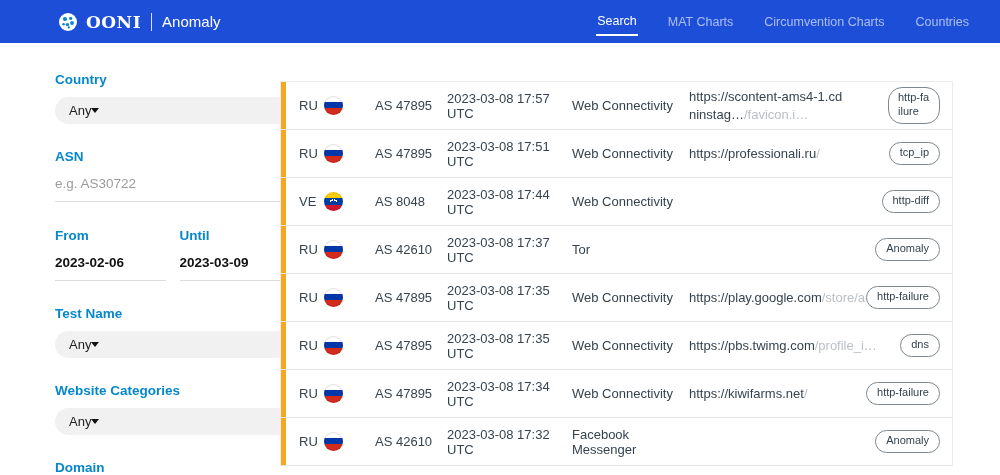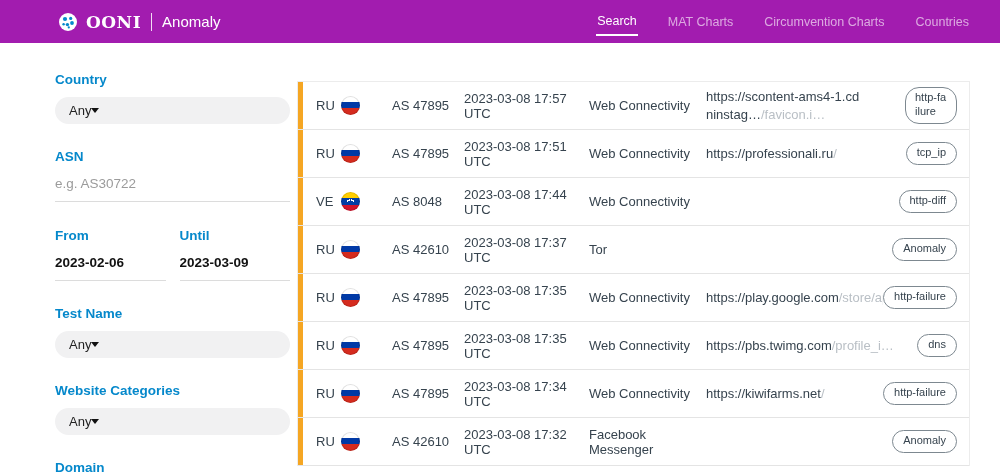--- a/index.html
+++ b/index.html
@@ -1,20 +1,20 @@
 <!DOCTYPE html>
 <html><head>
 <meta charset="utf-8">
 <style>
   * { margin:0; padding:0; box-sizing:border-box; }
   html,body { width:1000px; height:475px; overflow:hidden; background:#ffffff;
     font-family:"Liberation Sans", sans-serif; }
 
   
-  .header { height:43px; background:#a21caf; display:flex; align-items:center;
+  .header { height:43px; background:#1d4ed8; display:flex; align-items:center;
     justify-content:space-between; padding:0 30px 0 58px; }
   .brand { display:flex; align-items:center; gap:8px; color:#fff; cursor:pointer; }
   .brand-logo { width:20px; height:20px; display:block; }
   .brand-name { font-family:"DejaVu Serif", serif; font-weight:bold; font-size:17px;
     letter-spacing:0.5px; color:#fff; }
   .brand-divider { width:1px; height:18px; background:rgba(255,255,255,0.85); margin:0 2px; }
   .brand-product { font-size:15px; font-weight:400; color:#fff; }
   .nav { display:flex; align-items:center; gap:29px; }
   .nav-item { font-size:12.5px; color:rgba(255,255,255,0.62); cursor:pointer;
     padding:6px 1px; }
@@ -34,21 +34,21 @@
     border-right:4.5px solid transparent; border-top:5px solid #111; }
   .text-input { width:100%; border:none; outline:none; border-bottom:1px solid #dcdcdc;
     background:transparent; font-family:"Liberation Sans", sans-serif; font-size:13.5px;
     color:#1d1d1d; padding:2px 0 10px; }
   .text-input::placeholder { color:#9b9b9b; opacity:1; }
   .date-row { display:flex; gap:14px;margin-top:26px; }
   .date-col { flex:1; }
   .date-input { font-weight:700; font-size:13.5px; color:#111; }
 
   
-  .results { position:absolute; left:297px; top:38px; width:673px;
+  .results { position:absolute; left:280px; top:38px; width:673px;
     border:1px solid #ececec; border-bottom:none; background:#fff; }
   .result-row { display:flex; align-items:center; height:48px; background:#fff;
     border-bottom:1px solid #e4e4e4; box-shadow:inset 5px 0 0 #F5A623;
     padding:0 12px 0 18px; cursor:pointer; font-size:13px; color:#36434e; }
   .cell-code { width:25px; flex:none; }
   .cell-flag { width:51px; flex:none; display:flex; align-items:center; }
   .flag { width:19px; height:19px; border-radius:50%;
     box-shadow:inset 0 0 0 1px rgba(0,0,0,0.12); flex:none; }
   .flag-ru { background:linear-gradient(180deg,#ffffff 0 32%,#0039a6 32% 63%,#d52b1e 63% 100%); }
   .flag-ve { background-image:

